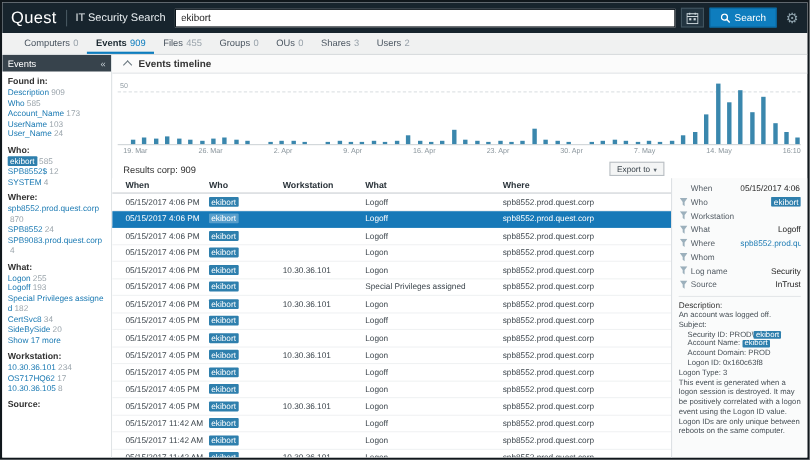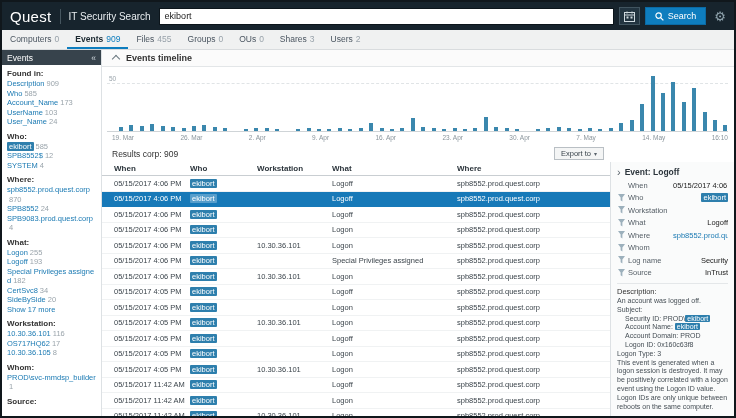--- a/index.html
+++ b/index.html
@@ -10,21 +10,21 @@
 .header{position:absolute;left:0;top:0;width:100%;height:28px;background:#17242d;display:flex;align-items:center;padding:0 8px;gap:8px}
 .logo{color:#fff;font-size:15px;font-weight:400;letter-spacing:.3px}
 .hdr-div{width:1px;height:15px;background:#46565f}
 .app-title{color:#e8edf0;font-size:10px;white-space:nowrap}
 .search-wrap{flex:1;display:flex;align-items:center;gap:5px}
 .search-input{flex:1;height:17px;border:1px solid #0c151b;background:#fff;font-size:9px;padding:0 5px;font-family:inherit;color:#222}
 .icon-btn{width:21px;height:18px;background:#223440;border:1px solid #41545f;display:flex;align-items:center;justify-content:center;cursor:pointer}
 .search-btn{height:18px;background:#0e7dbe;border:1px solid #0b6aa4;color:#fff;font-size:9px;display:flex;align-items:center;gap:4px;padding:0 9px;cursor:pointer;font-family:inherit}
 .gear{color:#8fa3ad;font-size:13px;cursor:pointer;line-height:1}
 
-.tabs{position:absolute;top:28px;left:0;width:100%;height:20px;background:#f0f1f1;border-bottom:1px solid #d9dcde;display:flex;align-items:stretch;padding-left:0;font-size:8.5px}
+.tabs{position:absolute;top:28px;left:0;width:100%;height:20px;background:#f0f1f1;border-bottom:1px solid #d9dcde;display:flex;align-items:stretch;padding-left:12px;font-size:8.5px}
 .tab{display:flex;align-items:center;gap:3px;padding:0 8px;color:#4a5560;cursor:pointer;border-bottom:2px solid transparent}
 .tab .cnt{color:#98a2aa}
 .tab.active{color:#1b2830;font-weight:bold;border-bottom-color:#0e7dbe}
 .tab.active .cnt{color:#0e7dbe;font-weight:normal}
 
 .sidebar{position:absolute;left:0;top:48px;bottom:0;width:100px;border-right:1px solid #dde1e4;background:#fff;overflow:hidden}
 .sb-head{height:15px;background:#37434c;color:#fff;display:flex;align-items:center;justify-content:space-between;padding:0 5px;font-size:8.5px}
 .sb-collapse{cursor:pointer;color:#cdd6db}
 .sb-collapse::before{content:"«"}
 .sb-body{padding:4px 5px}
@@ -170,27 +170,23 @@
           <div class="sb-label">What:</div>
           <span class="sb-item"><span>Logon</span><span class="cnt">255</span></span>
           <span class="sb-item"><span>Logoff</span><span class="cnt">193</span></span>
           <span class="sb-item"><span>Special Privileges assigned</span><span class="cnt">182</span></span>
           <span class="sb-item"><span>CertSvc8</span><span class="cnt">34</span></span>
           <span class="sb-item"><span>SideBySide</span><span class="cnt">20</span></span>
           <span class="sb-item"><span>Show 17 more</span></span>
         </div>
         <div class="sb-section">
           <div class="sb-label">Workstation:</div>
-          <span class="sb-item"><span>10.30.36.101</span><span class="cnt">116</span></span>
+          <span class="sb-item"><span>10.30.36.101</span><span class="cnt">234</span></span>
           <span class="sb-item"><span>OS717HQ62</span><span class="cnt">17</span></span>
           <span class="sb-item"><span>10.30.36.105</span><span class="cnt">8</span></span>
-        </div>
-        <div class="sb-section">
-          <div class="sb-label">Whom:</div>
-          <span class="sb-item"><span>PROD\svc-mmdsp_builder</span><span class="cnt">1</span></span>
         </div>
         <div class="sb-section">
           <div class="sb-label">Source:</div>
         </div>
       </div>
   </div>
 
   <div class="timeline">
     <div class="tl-head">
       <span class="chev-up"></span>
@@ -405,24 +401,20 @@
           <div class="c-when">05/15/2017 11:42 AM</div>
           <div class="c-who"><span class="hl-chip">ekibort</span></div>
           <div class="c-ws">10.30.36.101</div>
           <div class="c-what">Logon</div>
           <div class="c-where">spb8552.prod.quest.corp</div>
         </div>
       </div>
   </div>
 
   <div class="details">
-    <div class="det-head">
-      <span class="chev-right"></span>
-      <span>Event: Logoff</span>
-    </div>
     <div class="fields">
         <div class="fld">
           <span class="funnel"></span>
           <span class="lbl">When</span>
           <span class="val">05/15/2017 4:06 PM</span>
         </div>
         <div class="fld">
           <span class="funnel">
             <svg width="7" height="8" viewBox="0 0 8 9">
               <path d="M0 0 H8 L5 4 V8.5 L3 7 V4 Z" fill="#9cb0bc"></path>

